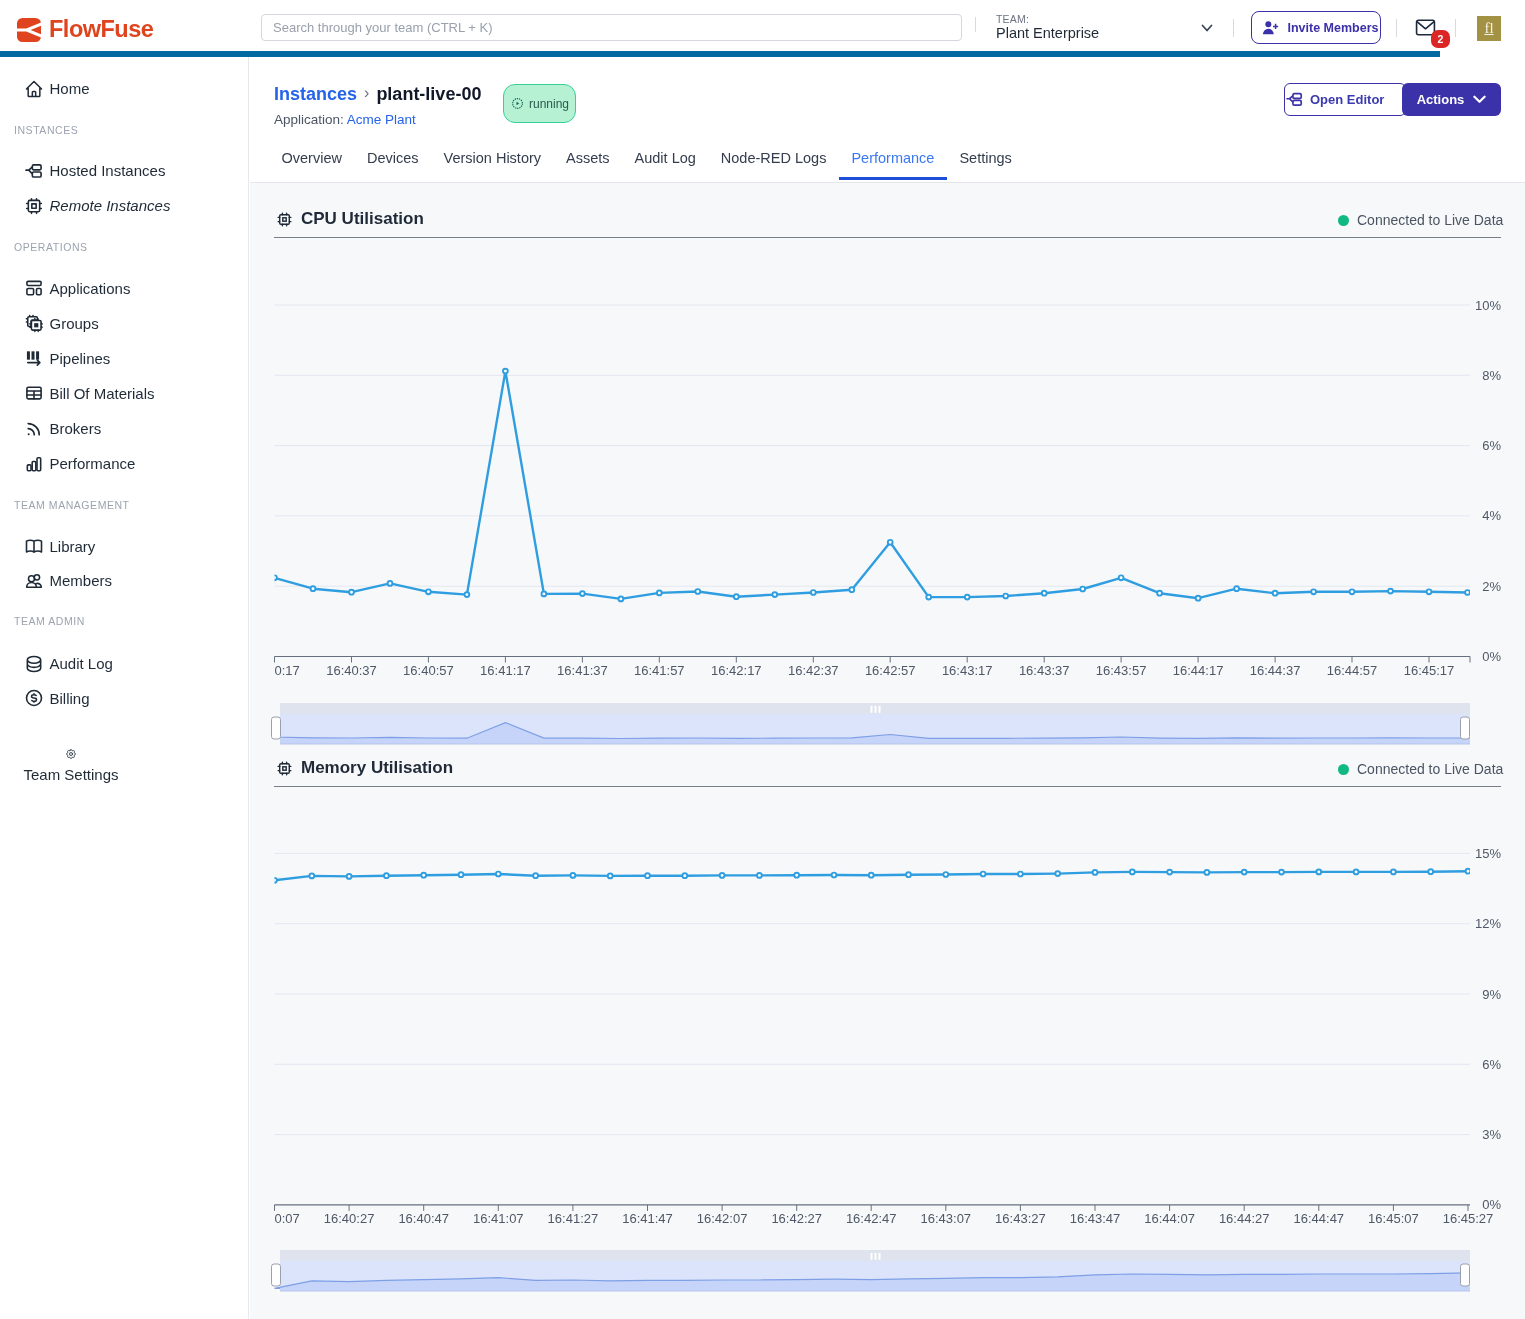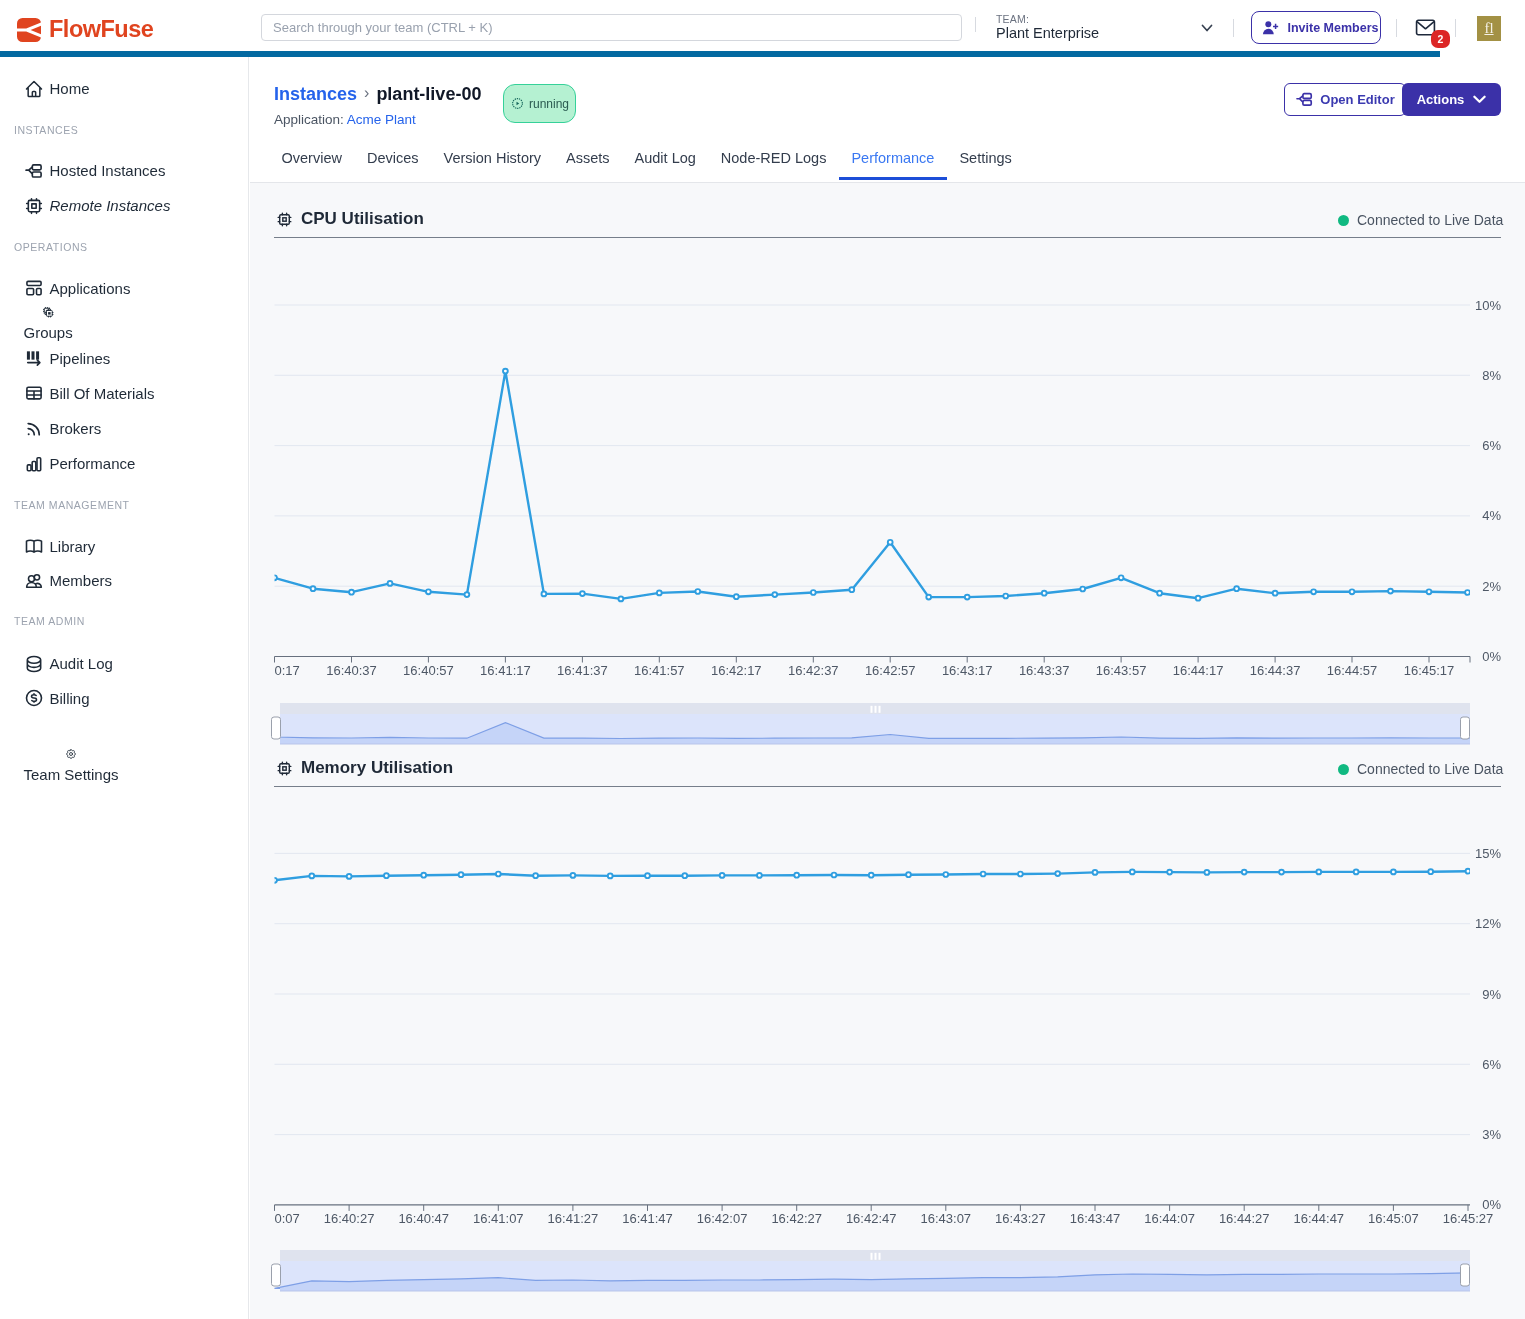--- a/index.html
+++ b/index.html
@@ -25,21 +25,21 @@
 .ssect { position:absolute; left:14px; font-size:10.5px; color:#9ca3af; letter-spacing:0.55px; }
 
 
 #mainbg { position:absolute; left:250px; top:182px; width:1275px; height:1137px; background:#f7f8fa; border-top:1px solid #e4e6ea; }
 #crumb { position:absolute; left:274px; top:84px; font-size:18px; font-weight:bold; color:#111827; }
 #crumb a { color:#2563eb; text-decoration:none; }
 #crumb .sep { color:#6b7280; font-weight:normal; font-size:16px; padding:0 7px; position:relative; top:-2px; }
 #runpill { position:absolute; left:503px; top:84px; height:39px; padding:0 6px 0 7px; border:1px solid #35d199; background:#b5f1d2; border-radius:12px; display:flex; align-items:center; gap:5px; font-size:12px; color:#2a5a50; }
 #appline { position:absolute; left:274px; top:112px; font-size:13.5px; color:#4b5563; }
 #appline a { color:#2563eb; text-decoration:none; }
-#openeditor { position:absolute; left:1284px; top:83px; width:122px; height:33px; border:1.6px solid #3b31a8; border-radius:6px; background:#fff; display:flex; align-items:center; justify-content:center; gap:6px; color:#3b3ab0; font-size:13px; font-weight:bold; }
+#openeditor { position:absolute; left:1284px; top:83px; width:122px; height:33px; border:1.6px solid #3b31a8; border-radius:6px; background:#fff; display:flex; align-items:center; justify-content:flex-start; gap:6px; color:#3b3ab0; font-size:13px; font-weight:bold; }
 #actions { position:absolute; left:1402px; top:83px; width:99px; height:33px; border-radius:6px; background:#3b31a8; display:flex; align-items:center; justify-content:center; gap:9px; color:#fff; font-size:13px; font-weight:bold; }
 #tabs { position:absolute; left:269px; top:146px; display:flex; }
 .tab { font-size:14.5px; color:#333d4d; padding:4px 12.5px 14px; }
 .tab.active { color:#3a78f2; border-bottom:3.5px solid #1d4ed8; padding-bottom:10.5px; }
 
 .secthead { position:absolute; display:flex; align-items:center; gap:8px; font-size:17px; font-weight:bold; color:#1f2937; }
 .sectdiv { position:absolute; height:1px; background:#767e8a; }
 .conn { position:absolute; display:flex; align-items:center; gap:8px; font-size:14px; color:#4a5462; }
 .dot { width:11px; height:11px; border-radius:6px; background:#10b981; }
 </style>
@@ -358,21 +358,21 @@
     </div>
 <div class="ssect" style="top:183.5px;">OPERATIONS</div>
 <div class="srow" style="top:213.8px;">
       <svg width="20" height="20" viewBox="0 0 24 24" fill="none" stroke="#1f2a37" stroke-width="1.9" stroke-linecap="round" stroke-linejoin="round">
         <rect x="3.5" y="4" width="17" height="5" rx="1.4"></rect>
         <rect x="3.5" y="12.5" width="8" height="7.5" rx="1.4"></rect>
         <rect x="15" y="12.5" width="5.5" height="7.5" rx="1.4"></rect>
       </svg>
       <span>Applications</span>
     </div>
-<div class="srow" style="top:248.8px;flex-direction:column;">
+<div class="srow" style="top:248.8px;">
       <svg width="20" height="20" viewBox="0 0 24 24" fill="none" stroke="#1f2a37" stroke-width="1.9" stroke-linecap="round" stroke-linejoin="round">
         <path d="M6.8 2.9v1.6 M10.8 2.9v1.6 M2.9 6.8h1.6 M2.9 10.8h1.6"></path>
         <path d="M14.6 4.5H6A1.5 1.5 0 004.5 6v8.6A1.5 1.5 0 006 16.1h2.4V10A1.6 1.6 0 0110 8.4h6.1V6A1.5 1.5 0 0014.6 4.5z" fill="#fff"></path>
         <rect x="8.9" y="8.9" width="11.6" height="11.6" rx="1.5" fill="#fff"></rect>
         <rect x="12.2" y="12.2" width="5" height="5" fill="#1f2a37" stroke="none"></rect>
         <path d="M13 6.4v2 M17 7.1v1.3 M20.5 13h1.6 M20.5 16.9h1.6 M13 20.5v1.6 M17 20.5v1.6 M6.6 13h1.8 M7.1 17h1.4" stroke-width="1.7"></path>
       </svg>
       <span>Groups</span>
     </div>
 <div class="srow" style="top:283.9px;">

